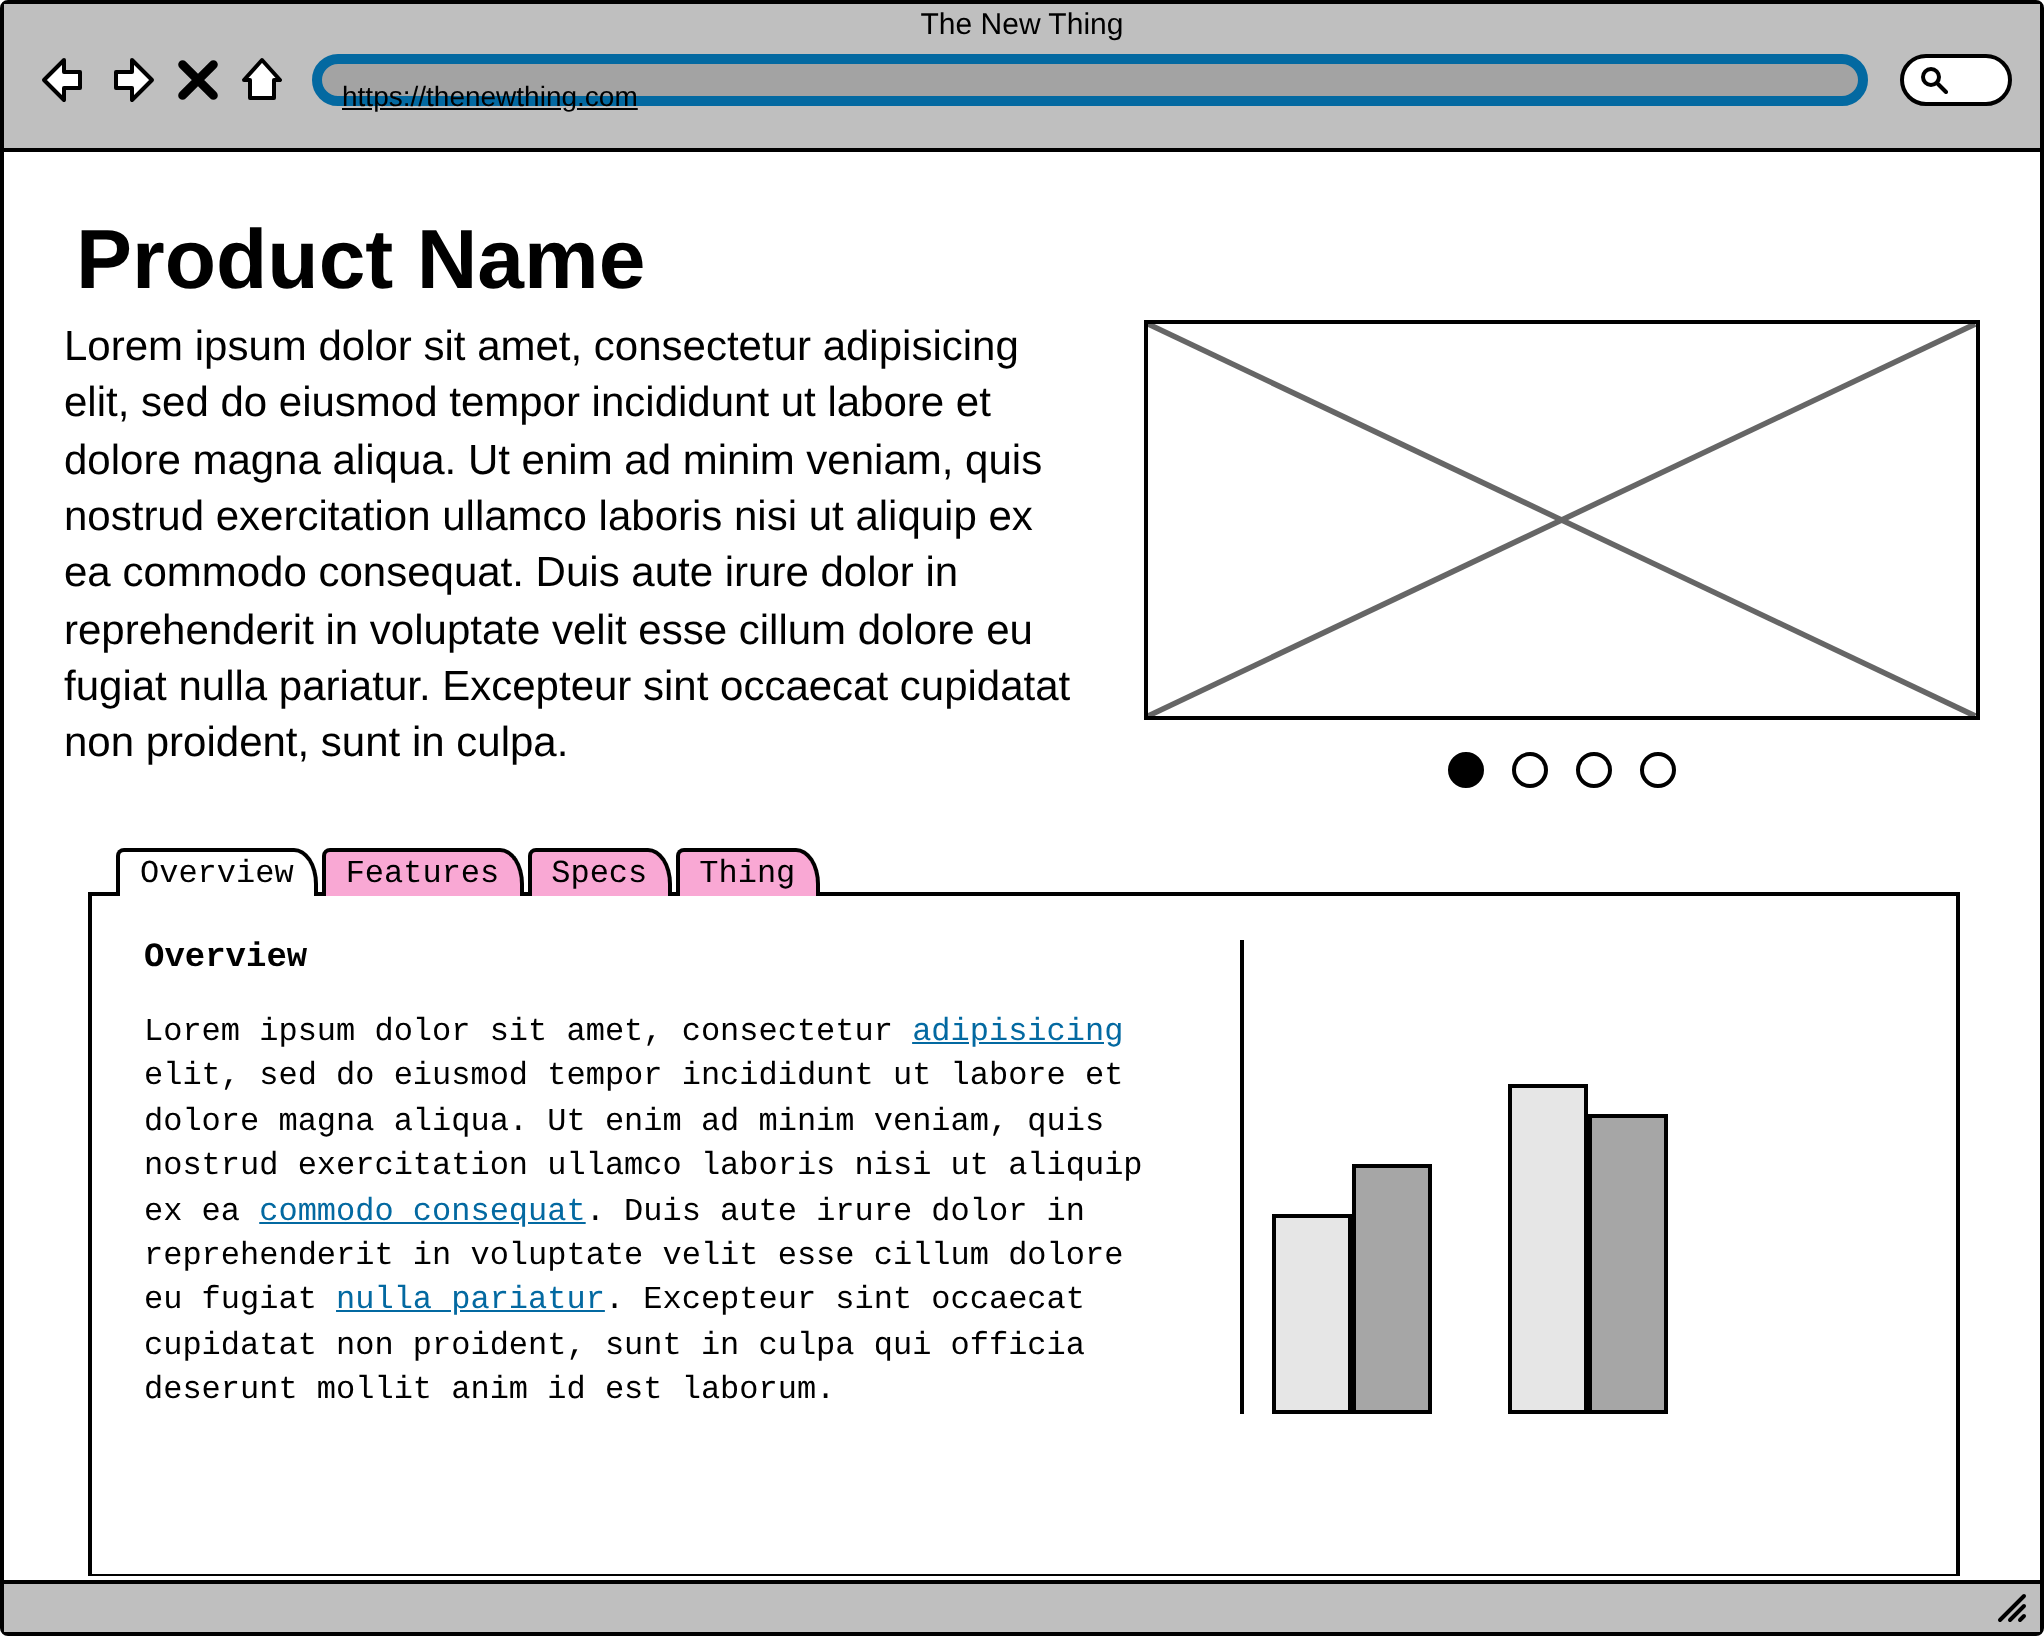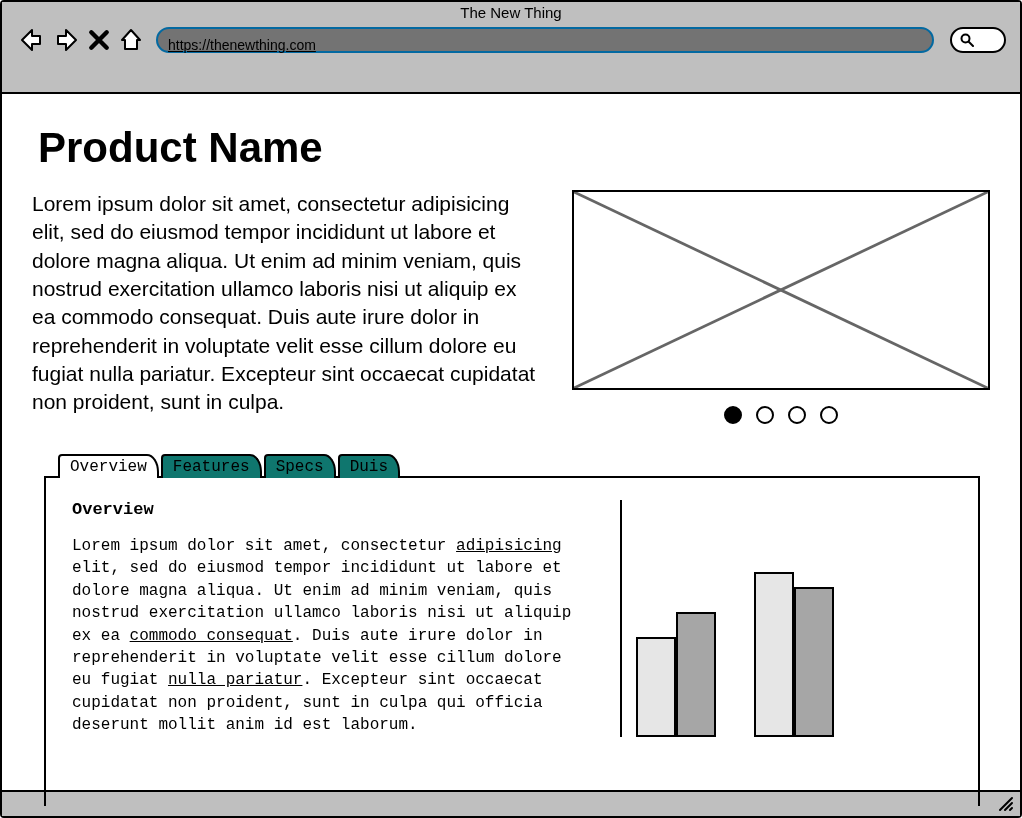--- a/index.html
+++ b/index.html
@@ -15,21 +15,21 @@
     width: 1022px;
     height: 818px;
     border: 2px solid #000;
     border-radius: 4px;
     background: #fff;
     position: relative;
   }
   .titlebar {
     background: #bfbfbf;
     border-bottom: 2px solid #000;
-    height: 92px;
+    height: 74px;
     position: relative;
   }
   .window-title {
     position: absolute;
     top: 2px;
     left: 0; right: 0;
     text-align: center;
     font-size: 15px;
   }
   .nav-row {
@@ -42,22 +42,22 @@
     gap: 6px;
   }
   .nav-icon {
     width: 30px; height: 28px;
     display: flex; align-items: center; justify-content: center;
     cursor: pointer;
   }
   .nav-icon svg { width: 26px; height: 26px; }
   .url-bar {
     flex: 1;
-    background: #737373;
-    border: 2px solid #0369a1;
+    background: #a3a3a3;
+    border: 5px solid #0369a1;
     border-radius: 14px;
     height: 26px;
     padding: 6px 10px;
     font-size: 14px;
     text-decoration: underline;
     line-height: 20px;
     margin-left: 4px;
   }
   .search-pill {
     width: 56px; height: 26px;
@@ -71,21 +71,21 @@
   }
   .content {
     padding: 30px 30px 0 30px;
     height: 712px;
     overflow: hidden;
     position: relative;
   }
   .page-title {
     font-size: 42px;
     font-weight: bold;
-    margin-bottom: 18px;
+    margin-bottom: 6px;
     margin-left: 6px;
   }
   .top-row {
     display: flex;
     gap: 30px;
     margin-bottom: 30px;
   }
   .desc {
     flex: 1.1;
     font-size: 21px;
@@ -111,21 +111,21 @@
     background: #fff;
     cursor: pointer;
   }
   .dot.filled { background: #000; }
 
   .tabs-wrap { margin-top: 10px; margin-left: 26px; position:relative;font-family:Liberation Mono, monospace; }
   .tabs { display: flex; gap: 2px; position: relative; z-index: 2; }
   .tab {
     border: 2px solid #000;
     border-bottom: none;
-    background: #0f766e;
+    background: #f9a8d4;
     padding: 2px 10px 2px 10px;
     font-size: 16px;
     border-top-left-radius: 4px;
     border-top-right-radius: 12px 18px;
     cursor: pointer;
     position: relative;
   }
   .tab.active {
     background: #fff;
     z-index: 3;
@@ -138,21 +138,21 @@
     padding: 22px 26px 80px 26px;
     position: relative;
     z-index: 1;
     min-height: 250px;
     display: flex;
     gap: 30px;
   }
   .tab-panel .panel-text { flex: 1.6; }
   .panel-heading { font-weight: bold; font-size: 17px; margin-bottom: 16px; }
   .panel-body { font-size: 16px; line-height: 1.4; }
-  .panel-body a { color: #000000; text-decoration: underline; cursor:pointer; }
+  .panel-body a { color: #0369a1; text-decoration: underline; cursor:pointer; }
   .chart {
     flex: 1;
     border-left: 2.5px solid #000;
     padding-left: 6px;
     position: relative;
     min-height: 180px;
   }
   .bars {
     position: absolute;
     bottom: 0; left: 14px; right: 10px;
@@ -237,21 +237,21 @@
             <div class="dot"></div>
           </div>
       </div>
     </div>
 
     <div class="tabs-wrap">
       <div class="tabs" id="tabs">
           <div class="tab active">Overview</div>
           <div class="tab">Features</div>
           <div class="tab">Specs</div>
-          <div class="tab">Duis</div>
+          <div class="tab">Thing</div>
         </div>
       <div class="tab-panel">
         <div class="panel-text">
           <div class="panel-heading">Overview</div>
           <div class="panel-body">
             <span>Lorem ipsum dolor sit amet, consectetur </span><a>adipisicing</a><span> elit, sed do eiusmod tempor incididunt ut labore et dolore magna aliqua. Ut enim ad minim veniam, quis nostrud exercitation ullamco laboris nisi ut aliquip ex ea </span><a>commodo consequat</a><span>. Duis aute irure dolor in reprehenderit in voluptate velit esse cillum dolore eu fugiat </span><a>nulla pariatur</a><span>. Excepteur sint occaecat cupidatat non proident, sunt in culpa qui officia deserunt mollit anim id est laborum.</span>
           </div>
         </div>
         <div class="chart">
           <div class="bars" id="bars">

